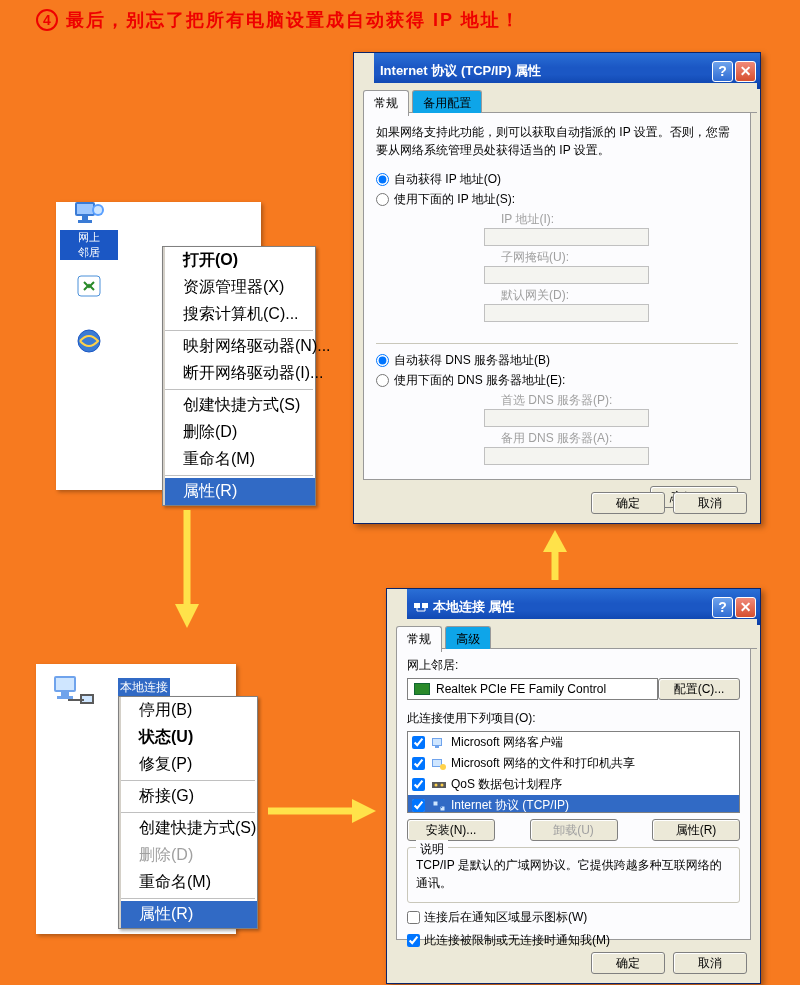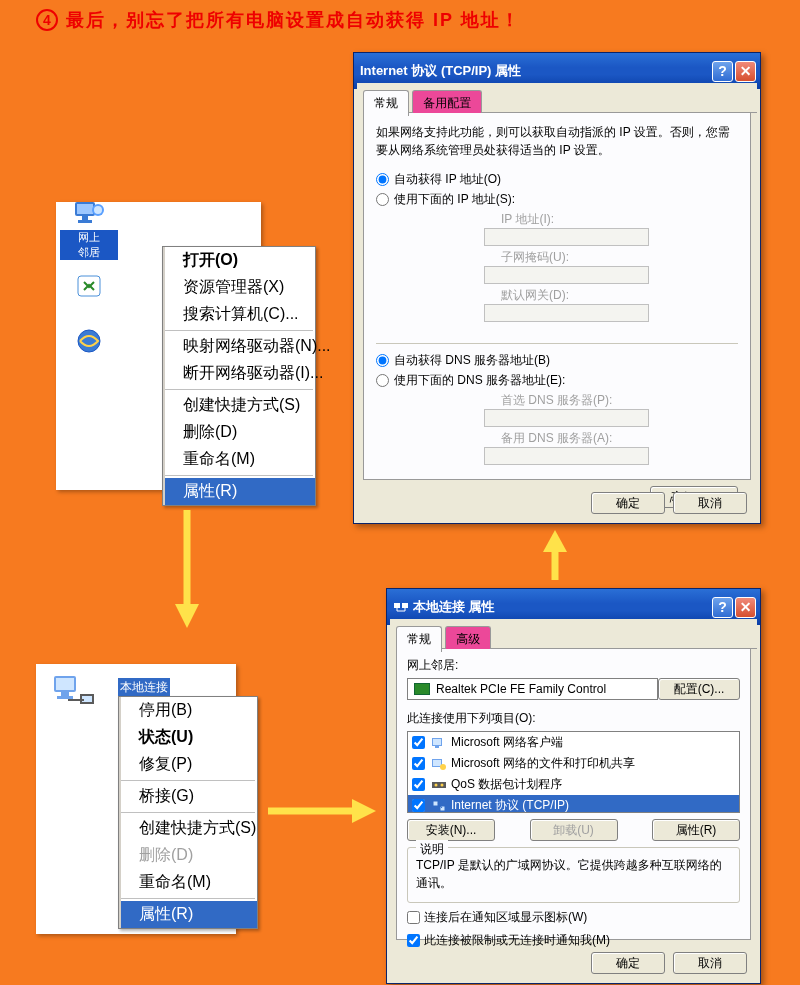--- a/index.html
+++ b/index.html
@@ -22,28 +22,28 @@
 
 
 .desktop2 { position: absolute; top: 664px; left: 36px; width: 200px; height: 270px; background: #fff; box-shadow: 2px 2px 4px rgba(0,0,0,.3); }
 .lan-icon-wrap { position:absolute; top:10px; left:14px; }
 .lan-label { position:absolute; top:14px; left:82px; color:#2a5db0; font-size:12px; text-decoration:underline; }
 .lan-label.sel-hl { background:#316ac5; color:#fff; padding:1px 2px; text-decoration:none; }
 .context-menu2 { position: absolute; top: 32px; left: 82px; width: 122px; background: #fff; border: 1px solid #808080; box-shadow: 2px 2px 3px rgba(0,0,0,.3); }
 
 
 .dlg { position: absolute; background: #ece9d8; border: 1px solid #0a246a; box-shadow: 3px 3px 6px rgba(0,0,0,.35); }
-.titlebar { height: 36px; background: linear-gradient(to bottom,#2a6fd6 0%,#1b57c4 40%,#1b57c4 60%,#0a3ea6 100%); display:flex; align-items:center; padding:0 4px 0 6px; color:#fff; font-weight:bold; font-size:13px; }
+.titlebar { height: 36px; background: linear-gradient(to bottom,#2a6fd6 0%,#1b57c4 40%,#1b57c4 60%,#0a3ea6 100%); display:flex; align-items:center; padding:0 4px 0 6px; color:#fff; font-weight:bold; font-size:13px;margin-left:20px; }
 .titlebar .ttxt { flex:1; white-space:nowrap; overflow:hidden; }
 .tbtn { width:21px; height:21px; margin-left:2px; border-radius:3px; display:flex; align-items:center; justify-content:center; font-weight:bold; font-family:Arial; }
 .tbtn.help { background:linear-gradient(#6fa3ec,#2f6cd3); border:1px solid #fff; color:#fff; font-size:14px; }
 .tbtn.close { background:linear-gradient(#f08a7a,#d64f2f); border:1px solid #fff; color:#fff; font-size:14px; }
 .dlg-inner { position:absolute; top:30px; left:3px; right:3px; bottom:3px; background:#ece9d8; }
 .tabstrip { position:relative; height:24px; margin:6px 0 0 6px; border-bottom:1px solid #999; }
-.tab { position:relative; display:inline-block; padding:4px 10px; background:#ec4899; border:1px solid #999; border-bottom:none; border-radius:3px 3px 0 0; font-size:12px; top:1px; cursor:default; }
+.tab { position:relative; display:inline-block; padding:4px 10px; background:#0ea5e9; border:1px solid #999; border-bottom:none; border-radius:3px 3px 0 0; font-size:12px; top:1px; cursor:default; }
 .tab.active { background:#fcfcfe; z-index:2; }
 .tabpage { position:absolute; top:30px; left:6px; right:6px; bottom:40px; background:#fcfcfe; border:1px solid #999; border-top:none; padding:10px 12px; }
 .btnrow { position:absolute; bottom:6px; right:10px; display:flex; gap:8px; }
 .btn { min-width:74px; height:22px; padding:0 10px; background:#ece9d8; border:1px solid #808080; border-radius:3px; box-shadow:inset 1px 1px 0 #fff; font-size:12px; cursor:default; display:flex; align-items:center; justify-content:center; }
 .grp { border:1px solid #c9c7ba; border-radius:3px; padding:8px 10px 10px; margin:6px 0 10px; position:relative; }
 .grp-label { position:absolute; top:-8px; left:8px; background:#fcfcfe; padding:0 4px; font-size:12px; }
 .radio-row { display:flex; align-items:center; margin:3px 0; font-size:12px; }
 .radio-row input { margin-right:5px; }
 .field-row { display:flex; align-items:center; margin:3px 0 3px 18px; font-size:12px;flex-direction:column; }
 .field-row .lbl { width:130px; color:#a0a0a0; }

